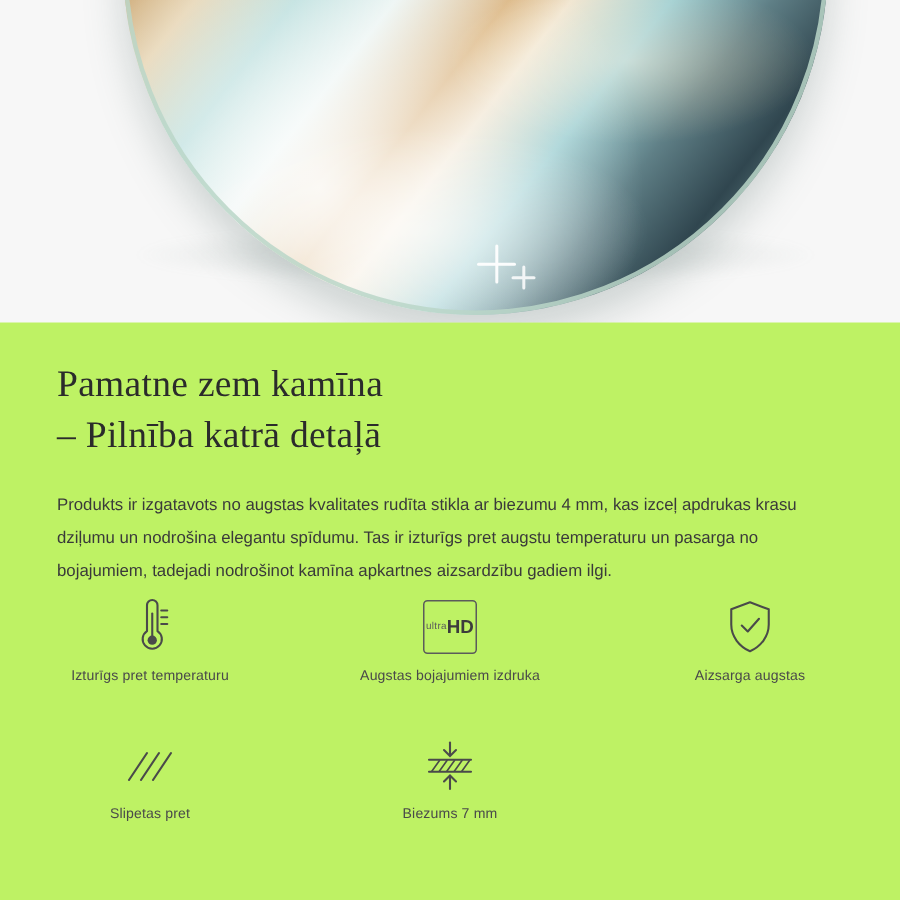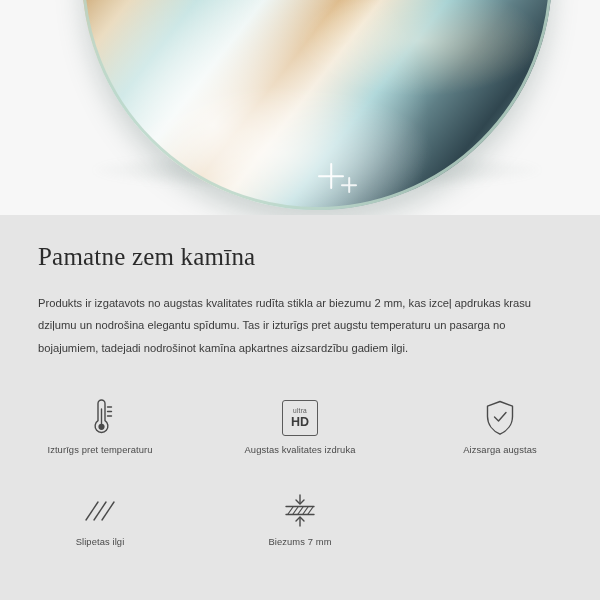--- a/index.html
+++ b/index.html
@@ -11,21 +11,21 @@
     height: 600px;
     background: #ffffff;
     font-family: "Liberation Sans", sans-serif;
     overflow: hidden;
   }
 
   .page {
     position: relative;
     width: 600px;
     height: 600px;
-    background: #e5e5e5;
+    background: #bef264;
     overflow: hidden;
   }
 
   
   .hero {
     position: absolute;
     left: 0;
     top: 0;
     width: 600px;
     height: 215px;
@@ -169,21 +169,21 @@
     color: #4a4a4a;
     text-align: right;
     letter-spacing: .1px;
   }
   .hd-badge {
     width: 34px;
     height: 34px;
     border: 1.4px solid #5b5b5b;
     border-radius: 3px;
     display: flex;
-    flex-direction: column;
+    flex-direction: row;
     align-items: center;
     justify-content: center;
     line-height: 1;
   }
   .hd-badge .ultra {
     font-size: 6.6px;
     color: #5b5b5b;
     letter-spacing: .2px;
   }
   .hd-badge .hd {
@@ -202,22 +202,23 @@
     <div class="disc-shadow"></div>
     <div class="glass-disc"></div>
     <div class="disc-edge"></div>
     <span class="sparkle sparkle-a"></span>
     <span class="sparkle sparkle-b"></span>
   </div>
 
   <div class="content">
     <h1 class="headline">
       <span>Pamatne zem kamīna</span>
+      <span class="line2">– Pilnība katrā detaļā</span>
     </h1>
-    <p class="body-copy">Produkts ir izgatavots no augstas kvalitates rudīta stikla ar biezumu 2 mm, kas izceļ apdrukas krasu dziļumu un nodrošina elegantu spīdumu. Tas ir izturīgs pret augstu temperaturu un pasarga no bojajumiem, tadejadi nodrošinot kamīna apkartnes aizsardzību gadiem ilgi.</p>
+    <p class="body-copy">Produkts ir izgatavots no augstas kvalitates rudīta stikla ar biezumu 4 mm, kas izceļ apdrukas krasu dziļumu un nodrošina elegantu spīdumu. Tas ir izturīgs pret augstu temperaturu un pasarga no bojajumiem, tadejadi nodrošinot kamīna apkartnes aizsardzību gadiem ilgi.</p>
   </div>
 
   <div class="features">
 
     <div class="feature">
       <div class="feature-icon">
         <svg width="30" height="40" viewBox="0 0 30 40" fill="none" stroke="#4a4a4a" stroke-width="1.4" stroke-linecap="round">
           <path d="M13 5.5a3.5 3.5 0 0 1 7 0v17.2a6.4 6.4 0 1 1-7 0z"></path>
           <line x1="16.5" y1="11" x2="16.5" y2="26"></line>
           <circle cx="16.5" cy="28.8" r="3.1" fill="#4a4a4a" stroke="none"></circle>
@@ -229,21 +230,21 @@
       <div class="feature-label">Izturīgs pret temperaturu</div>
     </div>
 
     <div class="feature">
       <div class="feature-icon">
         <div class="hd-badge">
           <span class="ultra">ultra</span>
           <span class="hd">HD</span>
         </div>
       </div>
-      <div class="feature-label">Augstas kvalitates izdruka</div>
+      <div class="feature-label">Augstas bojajumiem izdruka</div>
     </div>
 
     <div class="feature">
       <div class="feature-icon">
         <svg width="34" height="40" viewBox="0 0 34 40" fill="none" stroke="#4a4a4a" stroke-width="1.4" stroke-linecap="round" stroke-linejoin="round">
           <path d="M17 3.5 4.5 8.2v10.2C4.5 26.6 10 33 17 36.2 24 33 29.5 26.6 29.5 18.4V8.2z"></path>
           <polyline points="11.5,19 15.5,23 23,14.5"></polyline>
         </svg>
       </div>
       <div class="feature-label">Aizsarga augstas</div>
@@ -251,21 +252,21 @@
 
 
     <div class="feature">
       <div class="feature-icon">
         <svg width="36" height="32" viewBox="0 0 36 32" fill="none" stroke="#4a4a4a" stroke-width="1.4" stroke-linecap="round">
           <line x1="4" y1="26" x2="16" y2="8"></line>
           <line x1="12" y1="26" x2="24" y2="8"></line>
           <line x1="20" y1="26" x2="32" y2="8"></line>
         </svg>
       </div>
-      <div class="feature-label">Slipetas ilgi</div>
+      <div class="feature-label">Slipetas pret</div>
     </div>
 
     <div class="feature">
       <div class="feature-icon">
         <svg width="40" height="34" viewBox="0 0 40 34" fill="none" stroke="#4a4a4a" stroke-width="1.4" stroke-linecap="round">
           <line x1="20" y1="2" x2="20" y2="10"></line>
           <polyline points="16,7 20,11 24,7"></polyline>
           <line x1="6" y1="13.5" x2="34" y2="13.5"></line>
           <line x1="6" y1="21.5" x2="34" y2="21.5"></line>
           <g stroke-width="1.1">

